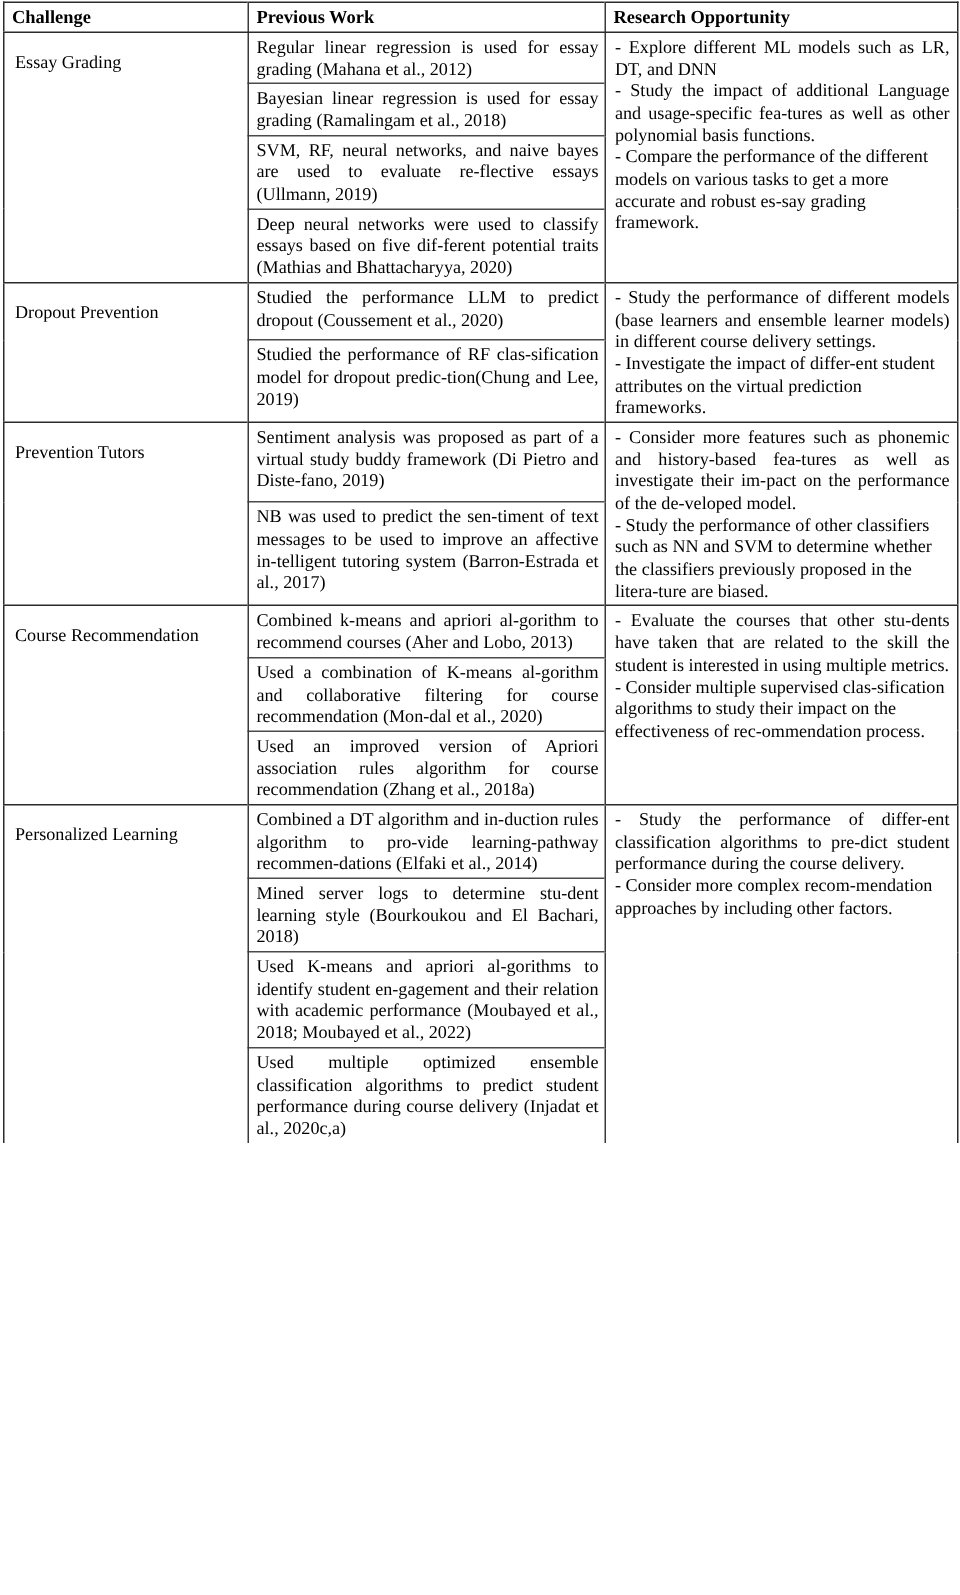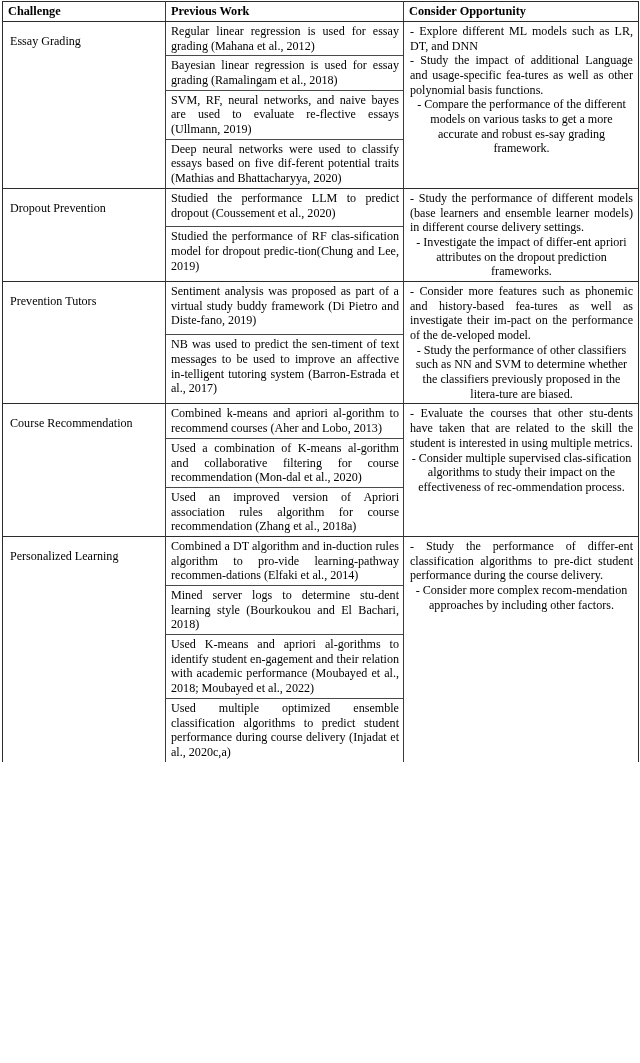--- a/index.html
+++ b/index.html
@@ -64,39 +64,39 @@
 
   td.c-challenge { padding-top: 12px; padding-left: 7px; }
   td.c-challenge .challenge-label { display: block; }
 
   td.c-research { padding-left: 6px; padding-right: 5px; }
   td.c-research p, td.c-previous p {
     margin: 0;
     text-align: justify;
     text-justify: inter-word;
   }
-  td.c-research p.last, td.c-previous p.last { text-align: center; }
+  td.c-research p.last, td.c-previous p.last { text-align: left; }
 
   .para + .para { margin-top: 0; }
 </style>
 </head>
 <body>
 
 <div id="table-wrap">
   <table class="research-table">
     <colgroup>
       <col class="col-challenge">
       <col class="col-previous">
       <col class="col-research">
     </colgroup>
     <thead>
       <tr>
         <th class="c-challenge">Challenge</th>
         <th class="c-previous">Previous Work</th>
-        <th class="c-research">Consider Opportunity</th>
+        <th class="c-research">Research Opportunity</th>
       </tr>
     </thead>
     <tbody id="table-body">
         <tr class="group-start">
           <td class="c-challenge" rowspan="4">
             <span class="challenge-label">Essay Grading</span>
           </td>
           <td class="c-previous">
             <p class="para">Regular linear regression is used for essay grading (Mahana et al., 2012)</p>
           </td>
@@ -123,21 +123,21 @@
         </tr>
         <tr class="group-start">
           <td class="c-challenge" rowspan="2">
             <span class="challenge-label">Dropout Prevention</span>
           </td>
           <td class="c-previous">
             <p class="para">Studied the performance LLM to predict dropout (Coussement et al., 2020)</p>
           </td>
           <td class="c-research" rowspan="2">
             <p class="para">- Study the performance of different models (base learners and ensemble learner models) in different course delivery settings.</p>
-            <p class="para last">- Investigate the impact of differ-ent apriori attributes on the dropout prediction frameworks.</p>
+            <p class="para last">- Investigate the impact of differ-ent student attributes on the virtual prediction frameworks.</p>
           </td>
         </tr>
         <tr>
           <td class="c-previous subdiv">
             <p class="para">Studied the performance of RF clas-sification model for dropout predic-tion(Chung and Lee, 2019)</p>
           </td>
         </tr>
         <tr class="group-start">
           <td class="c-challenge" rowspan="2">
             <span class="challenge-label">Prevention Tutors</span>

